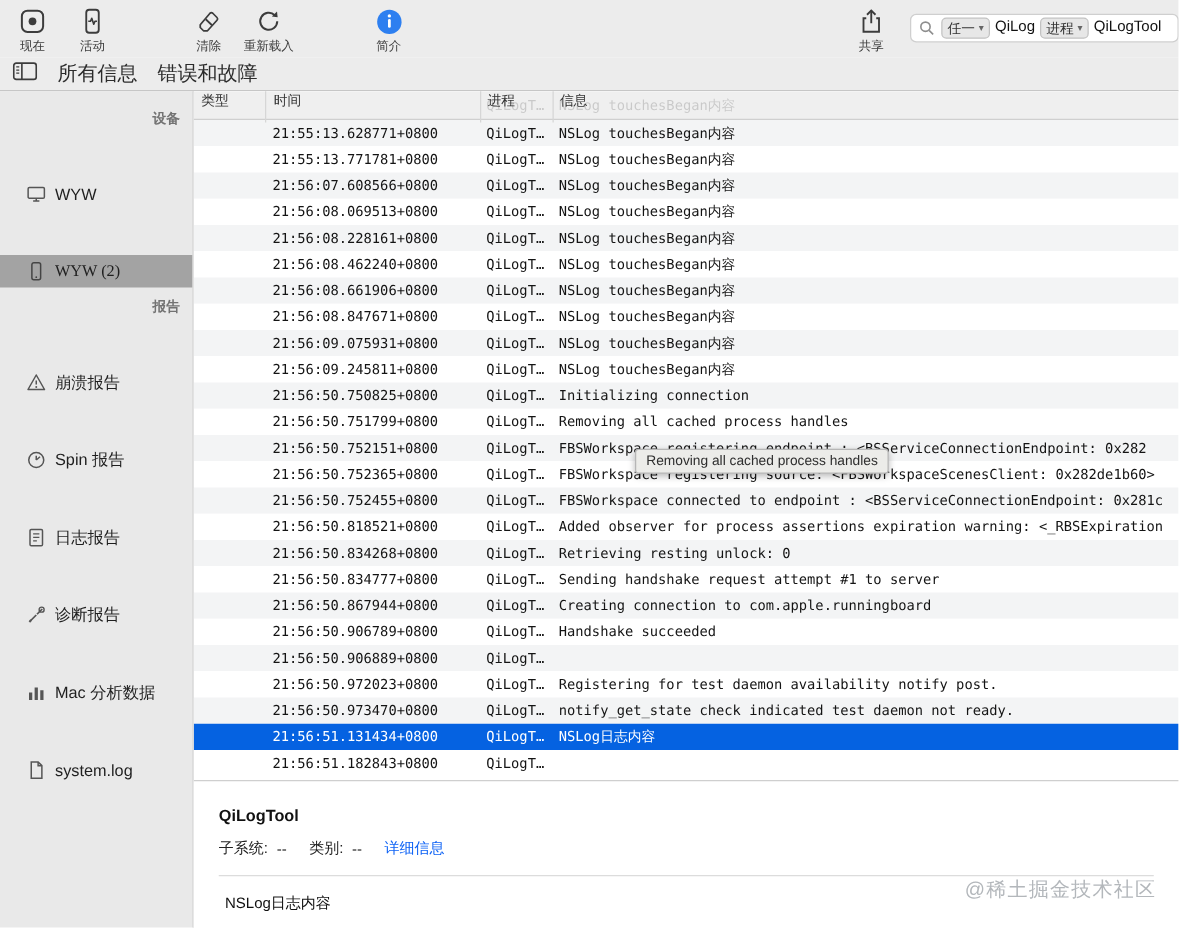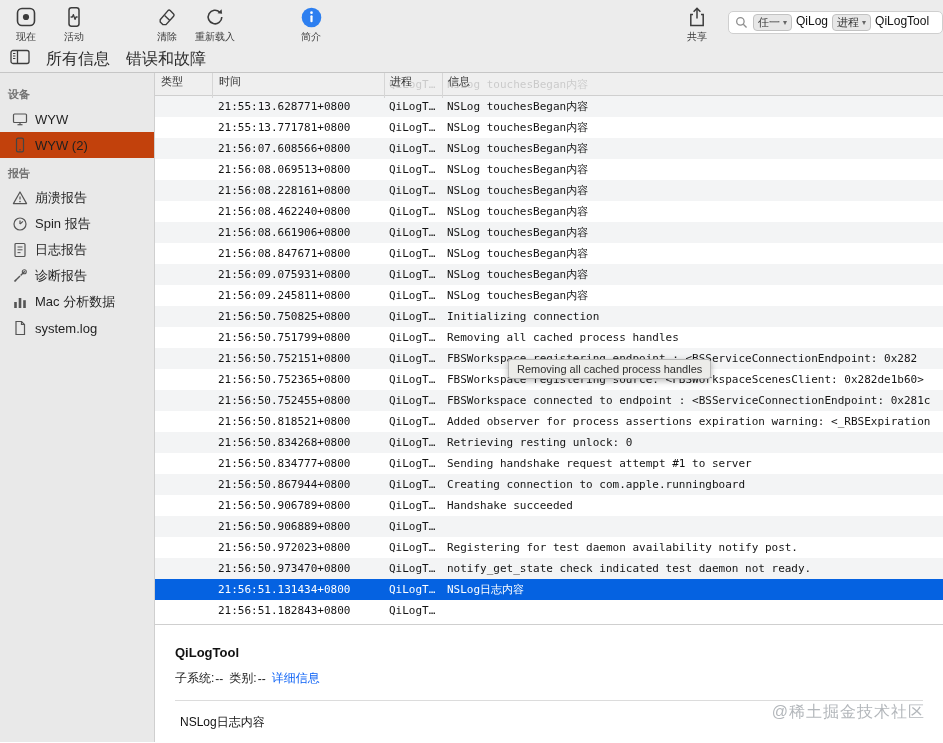--- a/index.html
+++ b/index.html
@@ -25,23 +25,23 @@
   .tokval { font-size:12px; color:#111; white-space:nowrap; }
 
   
   .filterbar { height:27px; background:#ececec; border-bottom:1px solid #c6c6c6; display:flex; align-items:center; padding-left:10px; gap:16px; }
   .fb-toggle { display:flex; align-items:center; }
   .fb-item { font-size:16px; color:#2b2b2b; white-space:nowrap; }
 
   
   .body { display:flex; height:669px; }
   .sidebar { flex:0 0 155px; width:155px; background:#e9e9e9; border-right:1px solid #cfcfcf; padding-top:6px; overflow:hidden; }
-  .sec-title { font-size:11px; font-weight:700; color:#737373; padding:8px 10px 4px 8px; }
-  .sb-item { height:26px; display:flex; align-items:center; gap:7px; padding-left:12px; font-size:13px; color:#1f1f1f; white-space:nowrap; }
-  .sb-item.selected { background:#c2410c; }
+  .sec-title { font-size:11px; font-weight:700; color:#737373; padding:8px 10px 4px 8px;text-align:right; }
+  .sb-item { height:26px; display:flex; align-items:center; gap:7px; padding-left:21px; font-size:13px; color:#1f1f1f; white-space:nowrap;margin-top:36px; }
+  .sb-item.selected { background:#a3a3a3;font-family:Liberation Serif, serif; }
   .sb-icon { width:16px; height:16px; flex:0 0 16px; display:flex; align-items:center; justify-content:center; }
   .sb-icon svg { width:16px; height:16px; display:block; }
 
   .main { flex:1 1 auto; min-width:0; display:flex; flex-direction:column; background:#fff; }
 
   
   .tablewrap { position:relative; flex:1 1 auto; overflow:hidden; }
   .thead { position:absolute; top:0; left:0; right:0; height:23px; background:rgba(236,236,236,0.84); border-bottom:1px solid #cfcfcf; display:flex; align-items:center; z-index:2; font-size:11px; color:#333; }
   .hc { height:28px; line-height:22px; white-space:nowrap; overflow:hidden; }
   .sep { border-left:1px solid #d6d6d6; }
@@ -53,21 +53,21 @@
   .c-type { flex:0 0 57px; width:57px; padding-left:6px; }
   .c-time { flex:0 0 172px; width:172px; padding-left:6px; }
   .c-proc { flex:0 0 58px; width:58px; padding-left:5px; overflow:hidden; }
   .c-msg  { flex:1 1 auto; min-width:0; padding-left:5px; overflow:hidden; }
 
   .tooltip { position:absolute; left:353px; top:286px; height:20px; z-index:3; background:#ecece9; border:1px solid #b6b6b6; border-radius:3px; box-shadow:0 2px 6px rgba(0,0,0,0.28); display:flex; align-items:center; padding:0 8px; font-size:11px; color:#2e2e2e; font-family:"Liberation Sans","DejaVu Sans",sans-serif; white-space:nowrap; }
 
   
   .detail { flex:0 0 118px; height:118px; border-top:1px solid #cfcfcf; background:#fff; padding:20px 20px 0; position:relative; }
   .d-title { font-size:13px; font-weight:700; color:#111; }
-  .d-meta { margin-top:10px; font-size:12px; color:#222; display:flex; align-items:center; gap:1px; white-space:nowrap; }
+  .d-meta { margin-top:10px; font-size:12px; color:#222; display:flex; align-items:center; gap:7px; white-space:nowrap; }
   .d-link { color:#0d62f5; }
   .d-divider { border-top:1px solid #dcdcdc; margin-top:13px; }
   .d-msg { margin-top:13px; padding-left:5px; font-size:12px; color:#111; }
 
   .watermark { position:absolute; right:18px; bottom:20px; font-size:16px; color:#b3b7bb; letter-spacing:1px; z-index:5; }
 </style>
 </head>
 <body>
 
 <div class="window">

